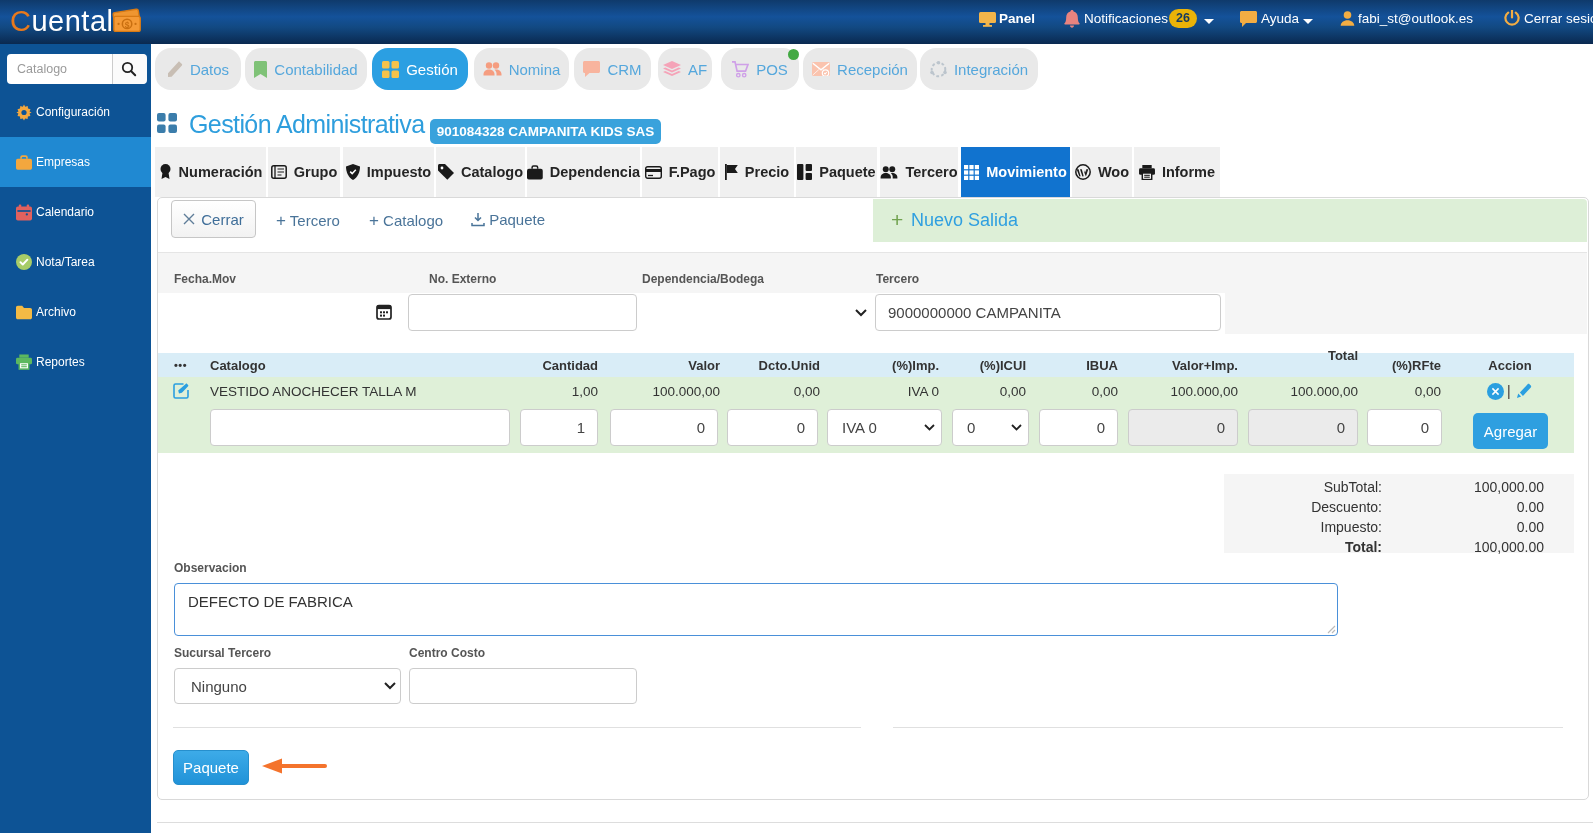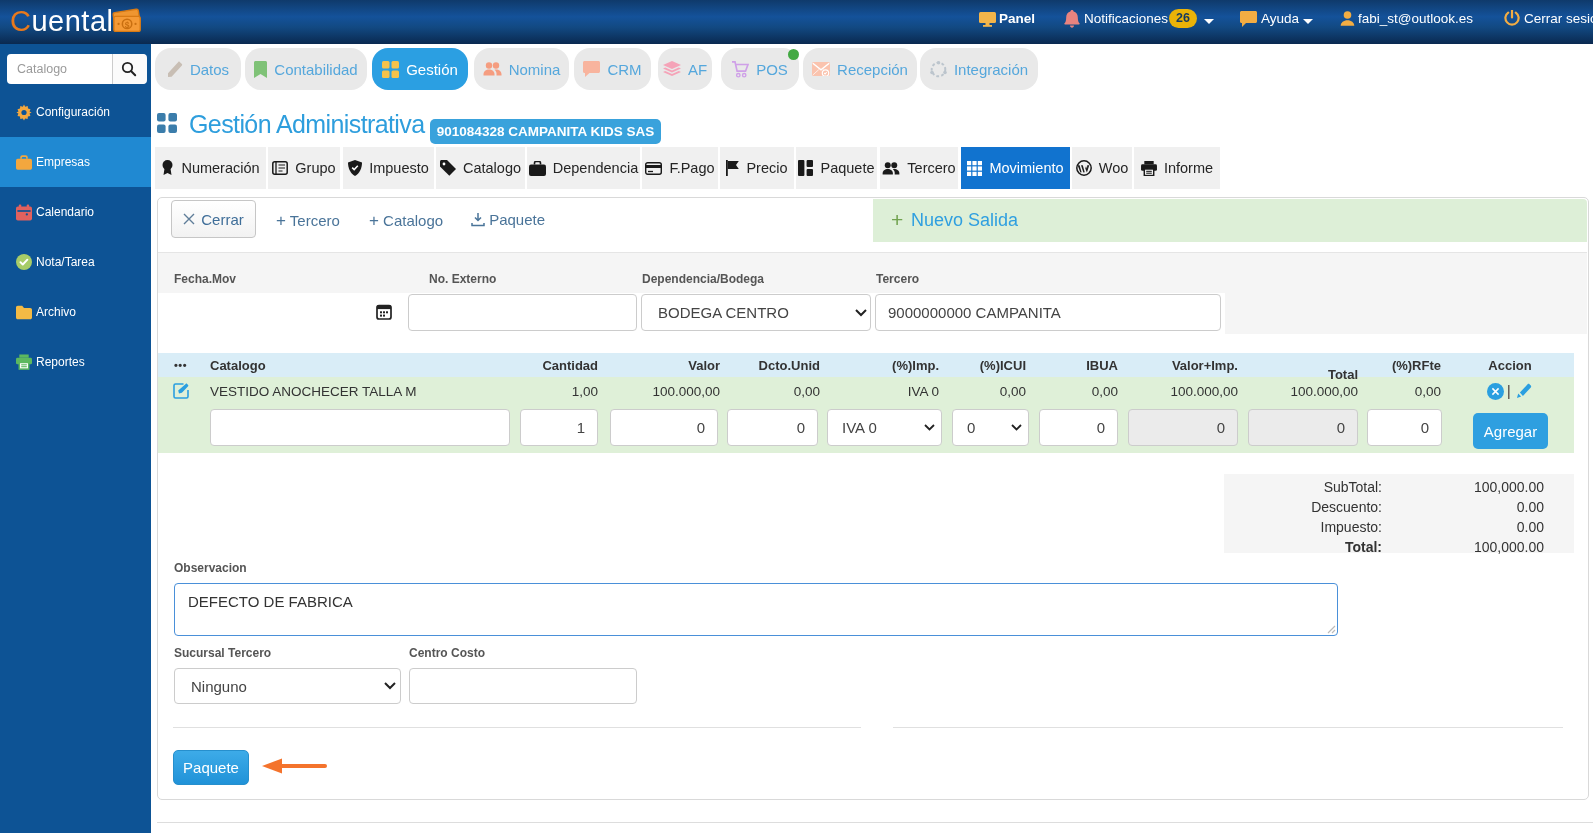--- a/index.html
+++ b/index.html
@@ -10,21 +10,21 @@
 #navbar{left:0;top:0;width:1593px;height:44px;background:linear-gradient(180deg,#0f3a6b 0%,#14529a 38%,#124982 62%,#0a2950 100%);}
 .navitem{color:#fff;font-size:13.5px;}
 
 #sidebar{left:0;top:44px;width:151px;height:789px;background:#0d5395;}
 .sideitem{left:0;width:175px;height:50px;color:#fff;font-size:12px;display:flex;align-items:center;}
 .sideitem .ictr{width:16px;margin-left:16px;margin-right:4px;display:flex;justify-content:center;}
 
 .mtab{top:48px;height:42px;background:#e9e9e9;border-radius:16px;display:flex;align-items:center;justify-content:center;color:#55a7dc;font-size:15px;gap:7px;}
 .mtab.active{background:#2b9fe2;color:#fff;}
 
-.stab{top:147px;height:42px;background:#f0f0f0;display:flex;align-items:center;justify-content:center;color:#252525;font-size:14.5px;gap:7px;}
+.stab{top:147px;height:50px;background:#f0f0f0;display:flex;align-items:center;justify-content:center;color:#252525;font-size:14.5px;gap:7px;font-weight:bold;}
 .stab.active{background:#1173cf;color:#fff;}
 
 .lbl{font-size:12px;font-weight:bold;color:#555;}
 .inp{background:#fff;border:1px solid #ccc;border-radius:4px;box-sizing:border-box;font-size:15px;color:#444;display:flex;align-items:center;}
 .num{justify-content:flex-end;padding-right:12px;}
 .cellr{text-align:right;}
 </style>
 </head>
 <body>
 <div id="stage">
@@ -270,40 +270,39 @@
       <rect x="1" y="1.5" width="14" height="3.6" fill="#222"></rect>
       <g fill="#222">
         <rect x="4" y="7.3" width="2" height="2"></rect>
         <rect x="7" y="7.3" width="2" height="2"></rect>
         <rect x="10" y="7.3" width="2" height="2"></rect>
         <rect x="4" y="10.6" width="2" height="2"></rect>
         <rect x="7" y="10.6" width="2" height="2"></rect>
       </g>
     </svg>
   <div class="abs inp" style="left:408px;top:294px;width:229px;height:37px;"></div>
-  <div class="abs inp" style="left:641px;top:294px;width:230px;height:37px;padding-left:16px;">BODEGA CENTRO</div>
   <svg class="abs" style="left:855px;top:309px;" width="12" height="8" viewBox="0 0 12 8">
       <path d="M1 1l5 5 5-5" stroke="#222" stroke-width="2" fill="none"></path>
     </svg>
   <div class="abs inp" style="left:875px;top:294px;width:346px;height:37px;padding-left:12px;">9000000000 CAMPANITA</div>
 
   <div class="abs" style="left:158px;top:353px;width:1416px;height:24px;background:#d9edf7;"></div>
   <div class="abs" style="left:158px;top:377px;width:1416px;height:27px;background:#dff0d8;"></div>
   <div class="abs" style="left:158px;top:404px;width:1416px;height:49px;background:#dff0d8;"></div>
 
   <div class="abs" style="left:174px;top:359px;font-size:11px;font-weight:bold;color:#333;letter-spacing:0.5px;">•••</div>
   <div class="abs" style="left:210px;top:358px;font-size:13px;font-weight:bold;color:#333;">Catalogo</div>
   <div class="abs cellr" style="left:498px;top:358px;width:100px;font-size:13px;font-weight:bold;color:#333;">Cantidad</div>
   <div class="abs cellr" style="left:620px;top:358px;width:100px;font-size:13px;font-weight:bold;color:#333;">Valor</div>
   <div class="abs cellr" style="left:720px;top:358px;width:100px;font-size:13px;font-weight:bold;color:#333;">Dcto.Unid</div>
   <div class="abs cellr" style="left:839px;top:358px;width:100px;font-size:13px;font-weight:bold;color:#333;">(%)Imp.</div>
   <div class="abs cellr" style="left:926px;top:358px;width:100px;font-size:13px;font-weight:bold;color:#333;">(%)ICUI</div>
   <div class="abs cellr" style="left:1018px;top:358px;width:100px;font-size:13px;font-weight:bold;color:#333;">IBUA</div>
   <div class="abs cellr" style="left:1138px;top:358px;width:100px;font-size:13px;font-weight:bold;color:#333;">Valor+Imp.</div>
-  <div class="abs cellr" style="left:1258px;top:367px;width:100px;font-size:13px;font-weight:bold;color:#333;">Total</div>
+  <div class="abs cellr" style="left:1258px;top:348px;width:100px;font-size:13px;font-weight:bold;color:#333;">Total</div>
   <div class="abs cellr" style="left:1341px;top:358px;width:100px;font-size:13px;font-weight:bold;color:#333;">(%)RFte</div>
   <div class="abs" style="left:1480px;top:358px;width:60px;text-align:center;font-size:13px;font-weight:bold;color:#333;">Accion</div>
 
   <svg class="abs" style="left:173px;top:383px;" width="16" height="16" viewBox="0 0 16 16">
       <path d="M10.5 1H2.5C1.7 1 1 1.7 1 2.5v11c0 .8.7 1.5 1.5 1.5h11c.8 0 1.5-.7 1.5-1.5V7" fill="none" stroke="#2b9fe0" stroke-width="1.6"></path>
       <path d="M6 10.5l-.8-2.9L12.7.9c.4-.4 1-.4 1.4 0l1 1c.4.4.4 1 0 1.4L8.9 9.7z" fill="#2b9fe0"></path>
     </svg>
   <div class="abs" style="left:210px;top:384px;font-size:13.5px;color:#333;">VESTIDO ANOCHECER TALLA M</div>
   <div class="abs cellr" style="left:498px;top:384px;width:100px;font-size:13.5px;color:#333;">1,00</div>
   <div class="abs cellr" style="left:620px;top:384px;width:100px;font-size:13.5px;color:#333;">100.000,00</div>

